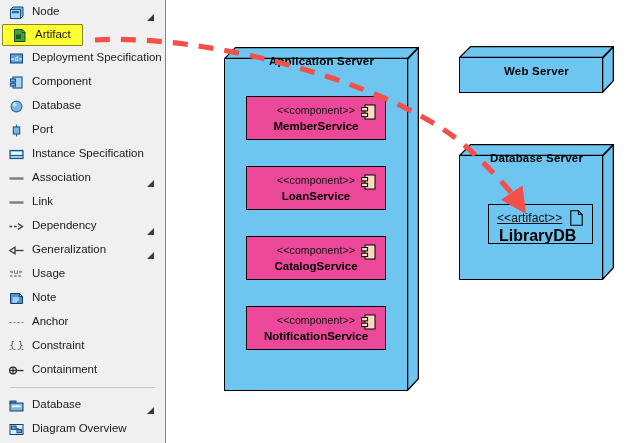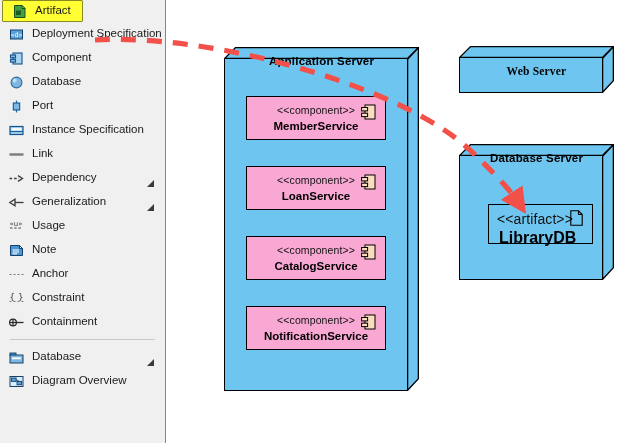--- a/index.html
+++ b/index.html
@@ -109,21 +109,21 @@
     font-weight: bold;
     color: #000;
     z-index: 3;
     letter-spacing: 0.2px;
   }
   .node-title.flat { top: 6px; }
 
   
   .component {
     position: absolute;
-    background: #f9a8d4;
+    background: #ec4899;
     border: 1.4px solid #000;
     z-index: 4;
   }
   .component .stereo,
   .artifact .stereo {
     text-align: center;
     font-size: 10.5px;
     color: #111;
     margin-top: 7px;
     letter-spacing: 0.1px;
@@ -142,21 +142,21 @@
     width: 15px; height: 16px;
   }
 
   
   .artifact {
     position: absolute;
     background: transparent;
     border: 1.4px solid #000;
     z-index: 4;
   }
-  .artifact .stereo { margin-top: 6px; font-size: 14px; text-align:left; padding-left: 8px;}
+  .artifact .stereo { margin-top: 6px; font-size: 12px; text-align:left; padding-left: 8px; text-decoration: underline;}
   .artifact .cname { margin-top: 2px; font-size: 16px; text-align:left; padding-left: 10px;}
   .art-ico {
     position: absolute;
     right: 9px; top: 5px;
     width: 13px; height: 16px;
   }
 
   
   #drag-arrow {
     position: absolute;
@@ -166,20 +166,31 @@
     z-index: 20;
   }
 </style>
 </head>
 <body>
 
 <div id="app">
 
   <div id="palette">
 
+    <div class="pal-row">
+      <span class="pal-ico">
+        <svg class="ico-svg" width="17" height="17" viewBox="0 0 17 17">
+          <polygon points="2.5,5.5 5,3 15,3 15,12 12.5,14.5 2.5,14.5" fill="#7fb7e0" stroke="#1b4f7e" stroke-width="1"></polygon>
+          <rect x="2.5" y="5.5" width="10" height="9" fill="#a9d4f2" stroke="#1b4f7e" stroke-width="1"></rect>
+          <rect x="4" y="7" width="7" height="2.2" fill="#2b6ca3"></rect>
+        </svg>
+      </span>
+      <span class="pal-label">Node</span>
+      <span class="expander"></span>
+    </div>
 
     <div class="pal-row selected">
       <span class="pal-ico">
         <svg class="ico-svg" width="17" height="17" viewBox="0 0 17 17">
           <polygon points="3.5,2.5 11,2.5 14,5.5 14,14.5 3.5,14.5" fill="#45a045" stroke="#14521a" stroke-width="1"></polygon>
           <polygon points="11,2.5 11,5.5 14,5.5" fill="#b8e0a0" stroke="#14521a" stroke-width="1"></polygon>
           <rect x="5" y="7.5" width="5" height="4.5" fill="#1b5e20"></rect>
         </svg>
       </span>
       <span class="pal-label">Artifact</span>
@@ -232,20 +243,29 @@
       <span class="pal-ico">
         <svg class="ico-svg" width="17" height="17" viewBox="0 0 17 17">
           <rect x="2" y="4.5" width="13" height="8" fill="#a9d4f2" stroke="#14558c" stroke-width="1.2"></rect>
           <rect x="3.6" y="6.2" width="9.8" height="2.1" fill="#ffffff"></rect>
           <line x1="2" y1="9.6" x2="15" y2="9.6" stroke="#14558c" stroke-width="1"></line>
         </svg>
       </span>
       <span class="pal-label">Instance Specification</span>
     </div>
 
+    <div class="pal-row">
+      <span class="pal-ico">
+        <svg class="ico-svg" width="17" height="17" viewBox="0 0 17 17">
+          <line x1="1.5" y1="8.5" x2="15.5" y2="8.5" stroke="#7a7a7a" stroke-width="2.4"></line>
+        </svg>
+      </span>
+      <span class="pal-label">Association</span>
+      <span class="expander"></span>
+    </div>
 
     <div class="pal-row">
       <span class="pal-ico">
         <svg class="ico-svg" width="17" height="17" viewBox="0 0 17 17">
           <line x1="1.5" y1="8.5" x2="15.5" y2="8.5" stroke="#7a7a7a" stroke-width="2.4"></line>
         </svg>
       </span>
       <span class="pal-label">Link</span>
     </div>
 
@@ -399,21 +419,21 @@
         <div class="stereo">&lt;&lt;component&gt;&gt;</div>
         <div class="cname">NotificationService</div>
         <svg class="comp-ico" viewBox="0 0 15 16">
           <rect x="4" y="1" width="10" height="14" fill="#fadcbe" stroke="#000" stroke-width="1"></rect>
           <rect x="0.6" y="3.5" width="6" height="3.4" fill="#fadcbe" stroke="#000" stroke-width="1"></rect>
           <rect x="0.6" y="9.2" width="6" height="3.4" fill="#fadcbe" stroke="#000" stroke-width="1"></rect>
         </svg>
       </div>
     </div>
 
-    <div class="node" style="left:292px; top:46px; width:155px; height:47px;font-family:Liberation Serif, serif;">
+    <div class="node" style="left:292px; top:46px; width:155px; height:47px;">
       <svg class="top" width="155" height="13" viewBox="0 0 155 13" preserveAspectRatio="none">
         <polygon points="0.7,12.3 11.5,0.7 154.3,0.7 143.5,12.3" fill="#6ec6f0" stroke="#000" stroke-width="1.4"></polygon>
       </svg>
       <svg class="side" width="13" height="47" viewBox="0 0 13 47" preserveAspectRatio="none">
         <polygon points="0.7,12.3 12.3,0.7 12.3,34.7 0.7,46.3" fill="#6ec6f0" stroke="#000" stroke-width="1.4"></polygon>
       </svg>
       <div class="front"></div>
       <div class="node-title flat" style="top:19px;">Web Server</div>
     </div>
 

